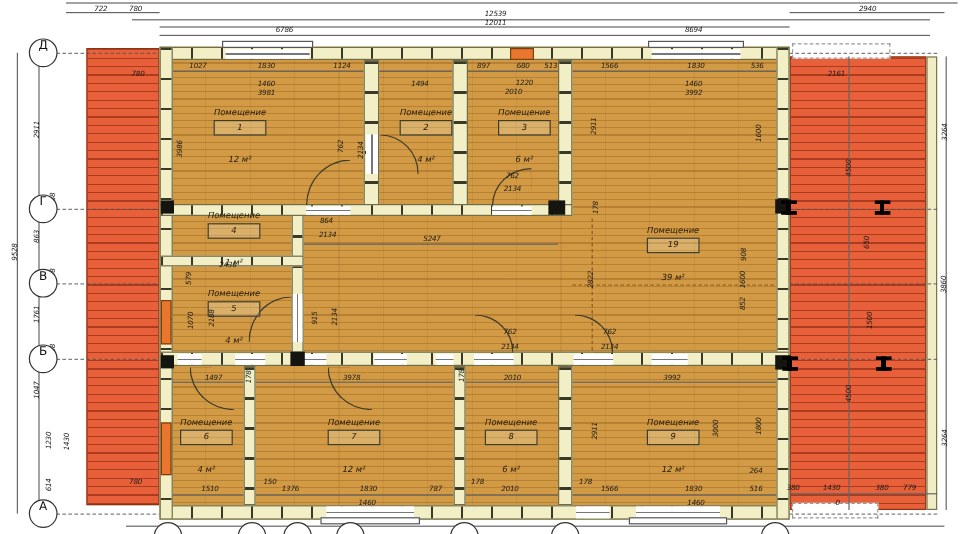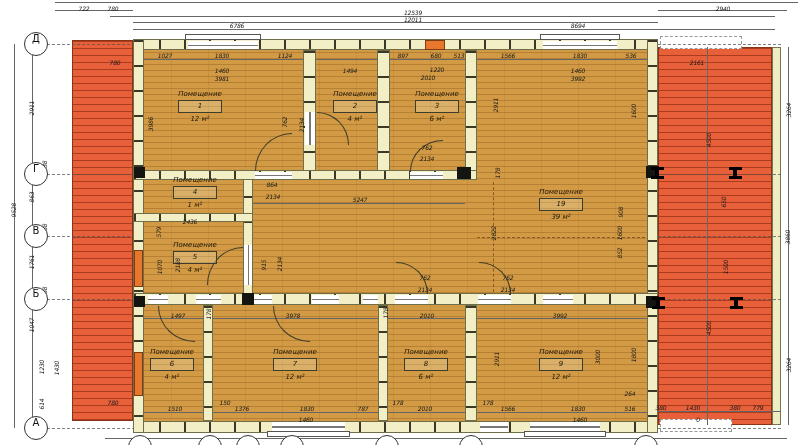--- a/index.html
+++ b/index.html
@@ -31,21 +31,21 @@
   .arc.tr{border-top:1px solid #3a3a2a;border-right:1px solid #3a3a2a;border-top-right-radius:100% 100%;}
   .arc.bl{border-bottom:1px solid #3a3a2a;border-left:1px solid #3a3a2a;border-bottom-left-radius:100% 100%;}
   .dim{position:absolute;font:italic 6px "DejaVu Sans",sans-serif;color:#1a1a1a;white-space:nowrap;
        transform:translate(-50%,-50%);letter-spacing:-.2px;}
   .dim.r{transform:translate(-50%,-50%) rotate(-90deg);}
   .room-label{position:absolute;transform:translate(-50%,0);text-align:center;
               font:italic 7px "DejaVu Sans",sans-serif;color:#20180a;}
   .room-name{display:block;}
   .room-num{display:block;margin:2px auto 0;width:42px;height:11px;line-height:11px;
             border:1px solid #3d3d2d;background:rgba(245,238,210,.25);}
-  .room-area{display:block;margin-top:2px;text-align:center;}
+  .room-area{display:block;margin-top:16px;text-align:center;}
   .bubble{position:absolute;width:22px;height:22px;border:1px solid #333;border-radius:50%;background:#fff;
           text-align:center;line-height:22px;font:10px "DejaVu Sans",sans-serif;color:#111;
           transform:translate(-50%,-50%);}
   .beam{position:absolute;width:13px;height:12px;
         background-image:linear-gradient(#000 0 3px,transparent 3px 9px,#000 9px),
                          linear-gradient(90deg,transparent 0 4px,#000 4px 8px,transparent 8px);}
 </style>
 </head>
 <body>
 

